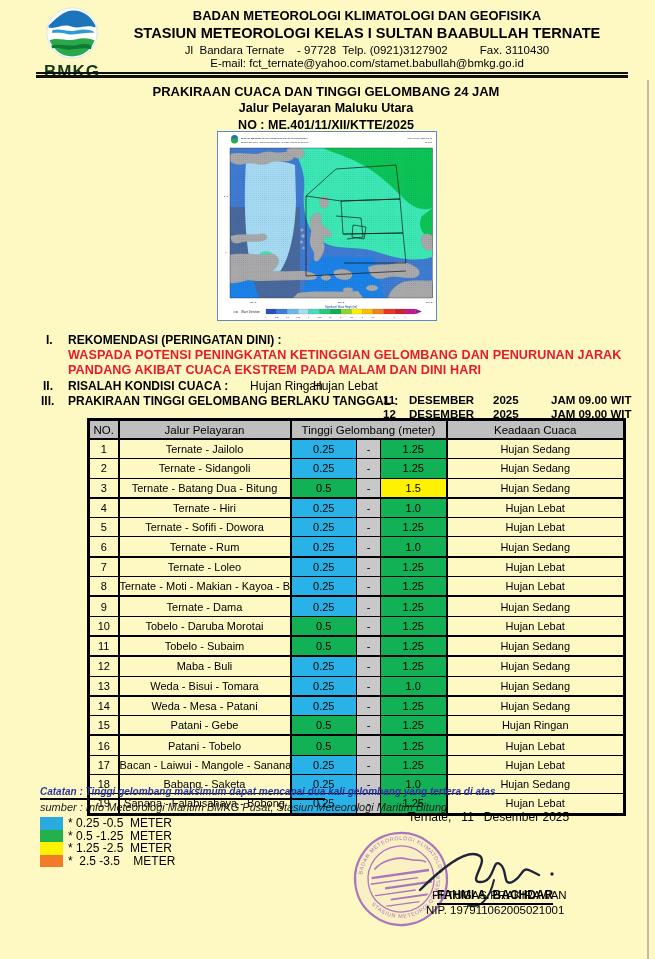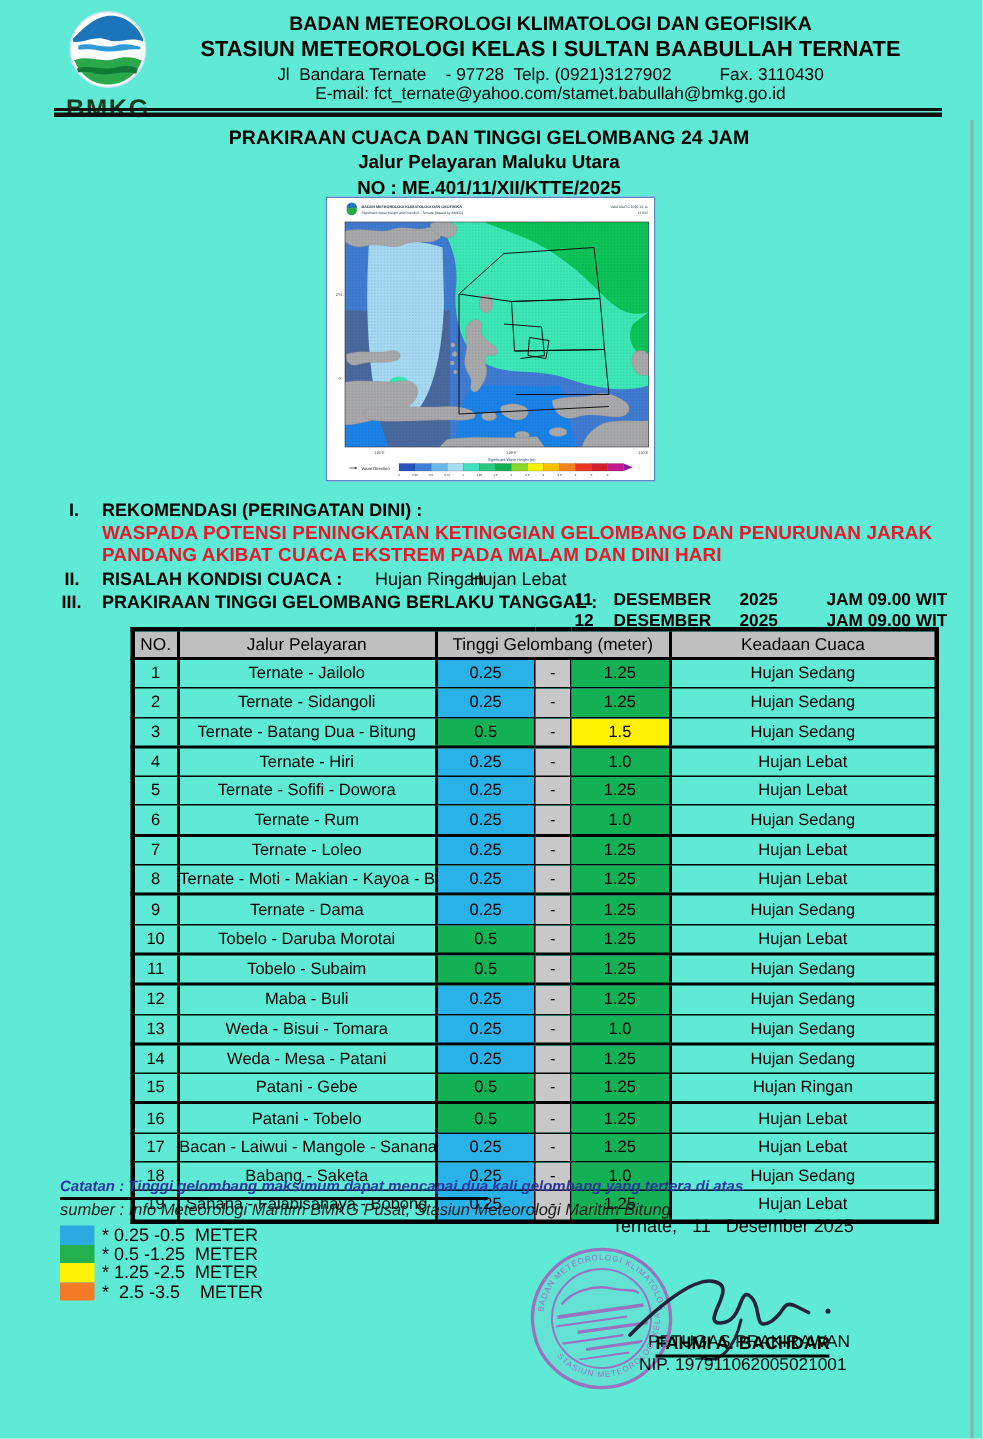--- a/index.html
+++ b/index.html
@@ -1,16 +1,16 @@
 <!DOCTYPE html>
 <html><head>
 <meta charset="utf-8">
 <style>
   html,body{margin:0;padding:0;background:#e8e8e8;}
-  .page{position:relative;width:655px;height:959px;background:#5eead4;
+  .page{position:relative;width:655px;height:959px;background:#fef9c3;
         font-family:"Liberation Sans",sans-serif;color:#000;overflow:hidden;margin:0 auto;}
   .abs{position:absolute;}
   .pre{white-space:pre;}
 
   
   .hdr-center{left:112px;width:510px;top:8px;text-align:center;}
   .org1{font-size:13px;font-weight:bold;}
   .org2{font-size:14.6px;font-weight:bold;margin-top:2px;}
   .addr{font-size:11.5px;margin-top:3px;}
   .mail{font-size:11.5px;margin-top:1px;}

